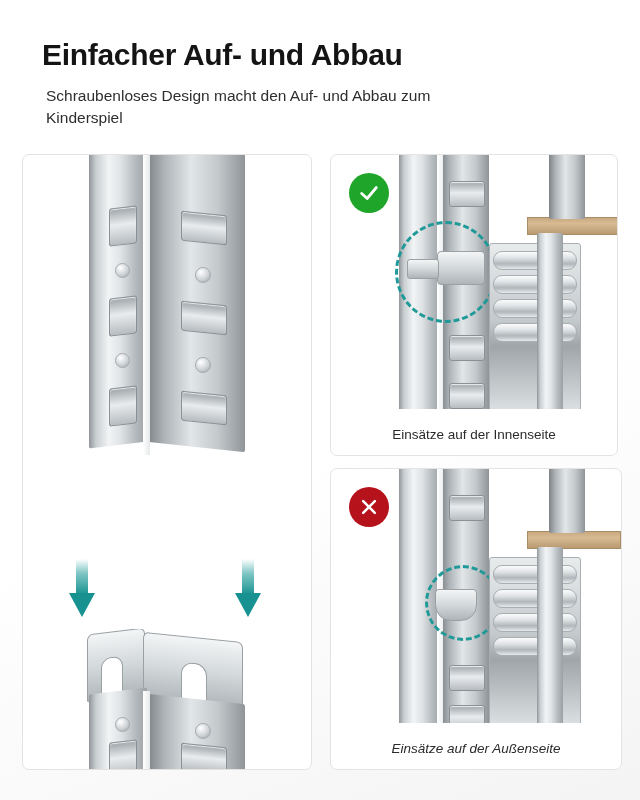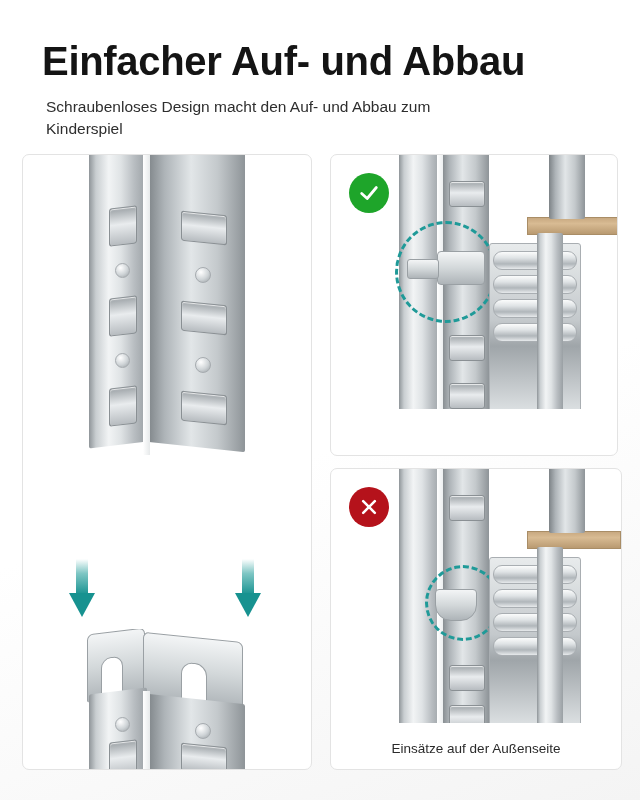--- a/index.html
+++ b/index.html
@@ -20,21 +20,21 @@
     inset: 0;
     background: linear-gradient(160deg, #ffffff 0%, #ffffff 55%, #f4f4f4 100%);
   }
   .header {
     position: absolute;
     left: 42px;
     top: 38px;
     right: 40px;
   }
   .title {
-    font-size: 40px;
+    font-size: 30px;
     font-weight: bold;
     letter-spacing: -0.3px;
     color: #141414;
     margin: 0 0 12px 0;
     line-height: 1.15;
   }
   .subtitle {
     font-size: 15.5px;
     line-height: 1.45;
     color: #2e2e2e;
@@ -46,21 +46,21 @@
   .panel {
     position: absolute;
     background: #ffffff;
     border: 1px solid #e3e3e3;
     border-radius: 7px;
     overflow: hidden;
     box-sizing: border-box;
   }
   .panel-left  { left: 22px;  top: 154px; width: 290px; height: 616px; }
   .panel-tr    { left: 330px; top: 154px; width: 288px; height: 302px; }
-  .panel-br    { left: 330px; top: 468px; width: 292px; height: 302px; }
+  .panel-br    { left: 330px; top: 468px; width: 292px; height: 302px; font-style: italic; }
 
   .panel-caption {
     position: absolute;
     left: 0; right: 0; bottom: 13px;
     text-align: center;
     font-size: 13.5px;
     color: #2b2b2b;
   }
 
   
@@ -242,20 +242,21 @@
       <div class="tube" style="left:162px;top:96px;width:82px;"></div>
       <div class="tube" style="left:162px;top:120px;width:82px;"></div>
       <div class="tube" style="left:162px;top:144px;width:82px;"></div>
       <div class="tube" style="left:162px;top:168px;width:82px;"></div>
 
       <div class="board" style="left:196px;top:62px;width:92px;height:16px;"></div>
 
       <div class="post metal-v-dark" style="left:218px;top:-6px;width:36px;height:70px;"></div>
       <div class="post metal-v" style="left:206px;top:78px;width:26px;height:180px;"></div>
     </div>
+    <div class="panel-caption">Einsätze auf der Innenseite</div>
 
     <div class="badge" style="left:18px;top:18px;background:#1ea52a;">
       <svg width="22" height="22" viewBox="0 0 24 24">
         <path d="M4 12.5 L10 18 L20 6" fill="none" stroke="#ffffff" stroke-width="3" stroke-linecap="round" stroke-linejoin="round"></path>
       </svg>
     </div>
   </div>
 
   <div class="panel panel-br">
     <div style="position:absolute;left:0;top:0;right:0;bottom:46px;overflow:hidden;">

